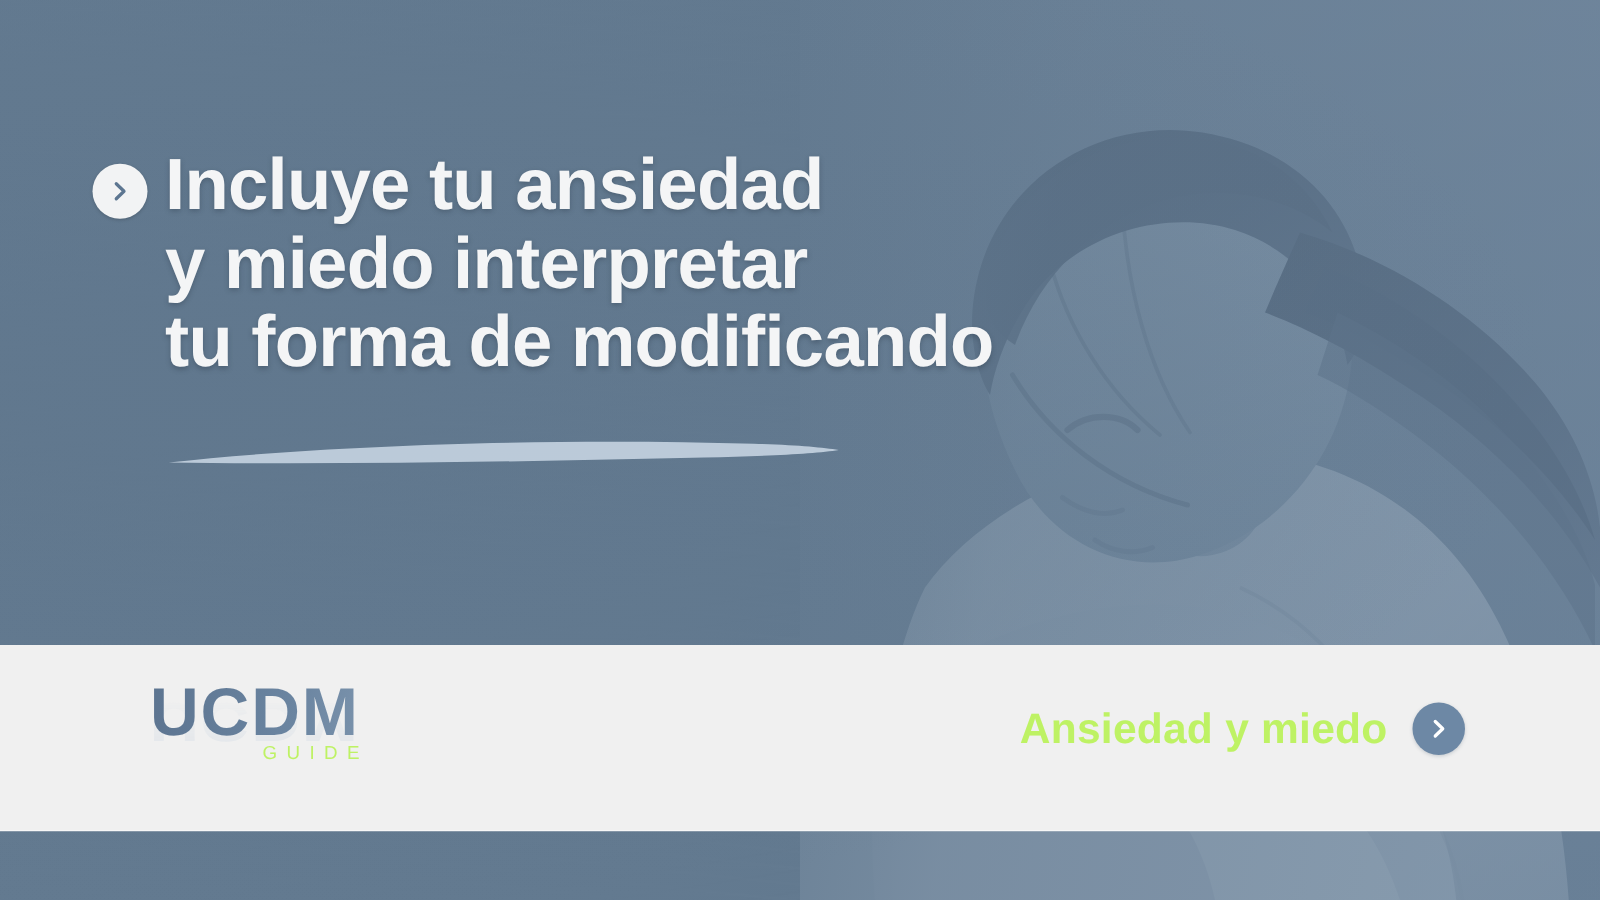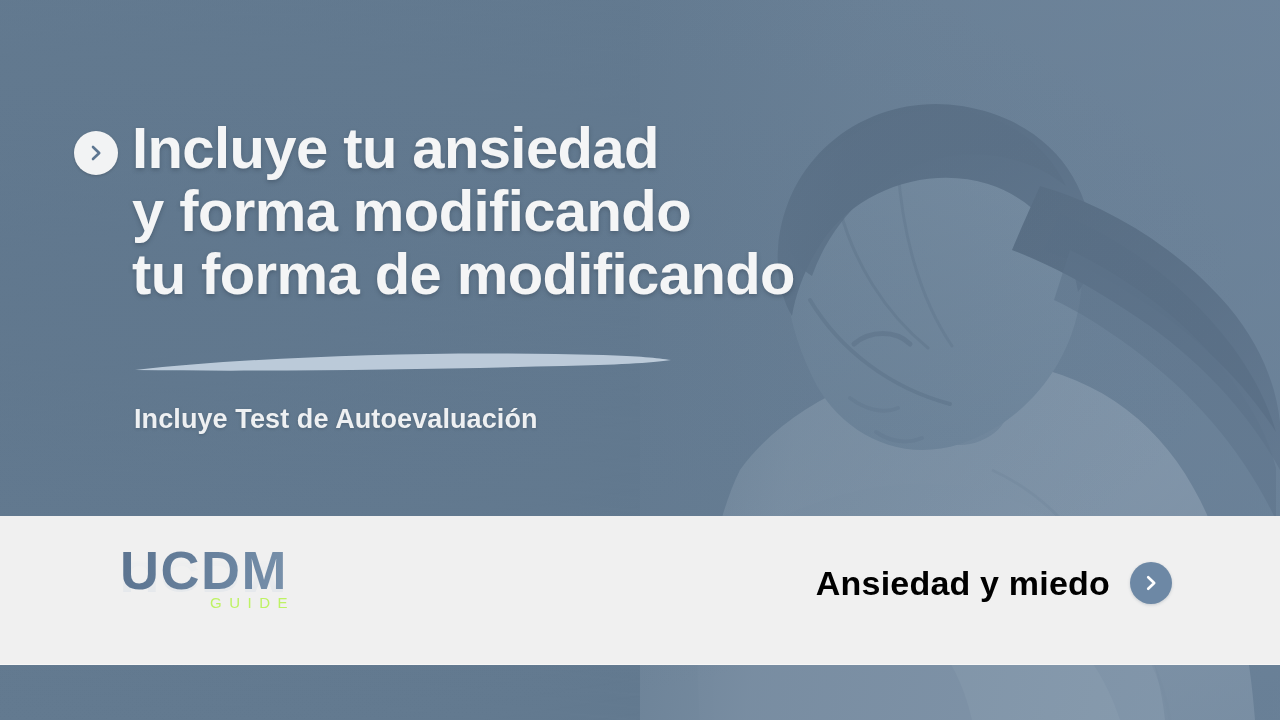--- a/index.html
+++ b/index.html
@@ -189,21 +189,21 @@
     position: absolute;
     right: 108px;
     top: 562px;
     display: flex;
     align-items: center;
     gap: 20px;
   }
   .cta-label {
     font-size: 34px;
     font-weight: 600;
-    color: #000000;
+    color: #bef264;
     letter-spacing: 0.2px;
     white-space: nowrap;
   }
   .cta-circle {
     width: 42px;
     height: 42px;
     border-radius: 50%;
     background: #6d88a5;
     display: flex;
     align-items: center;
@@ -296,34 +296,33 @@
 
   <div class="headline-block">
     <div class="headline-row">
       <span class="bullet-icon">
         <svg width="20" height="20" viewBox="0 0 20 20" aria-hidden="true">
           <path d="M7 4 L13.2 10 L7 16" fill="none" stroke="#5d7691" stroke-width="2.6" stroke-linecap="round" stroke-linejoin="round"></path>
         </svg>
       </span>
       <span class="headline-text">
         <span class="line">Incluye tu ansiedad</span>
-        <span class="line">y forma modificando</span>
+        <span class="line">y miedo interpretar</span>
         <span class="line">tu forma de modificando</span>
       </span>
     </div>
   </div>
 
   <div class="divider">
     <svg width="540" height="28" viewBox="0 0 540 28" aria-hidden="true">
       <path d="M2 22 C120 9 300 2 470 7 C505 8 525 10 538 12
                C520 15 480 17 430 18 C300 21 140 24 2 22 Z" fill="#c3d1df" opacity=".92"></path>
     </svg>
   </div>
 
-  <div class="sub-headline">Incluye Test de Autoevaluación</div>
 
   <div class="bottom-bar"></div>
 
   <div class="logo-wrap">
     <div class="logo-reflection">UCDM</div>
     <div class="logo-main">UCDM</div>
     <div class="logo-sub">GUIDE</div>
   </div>
 
   <div class="cta-wrap">

